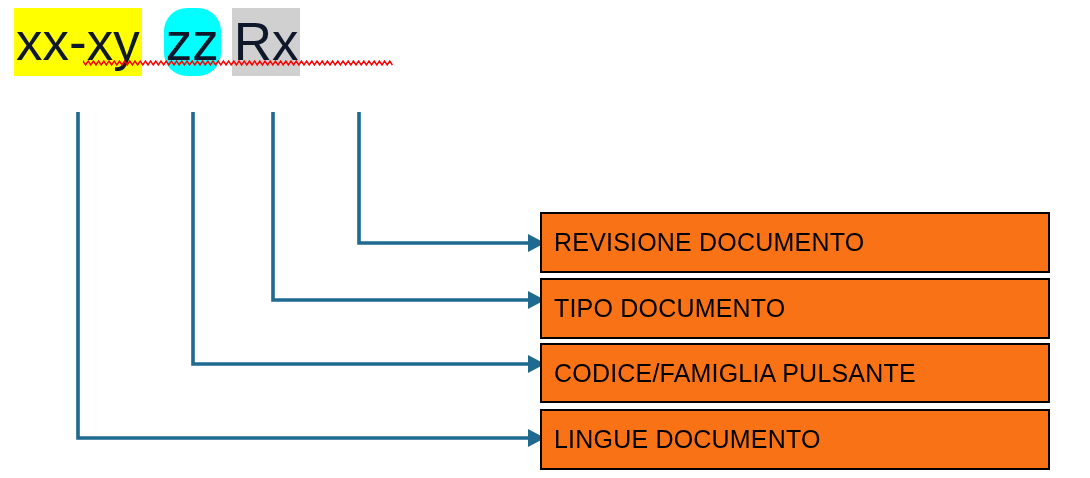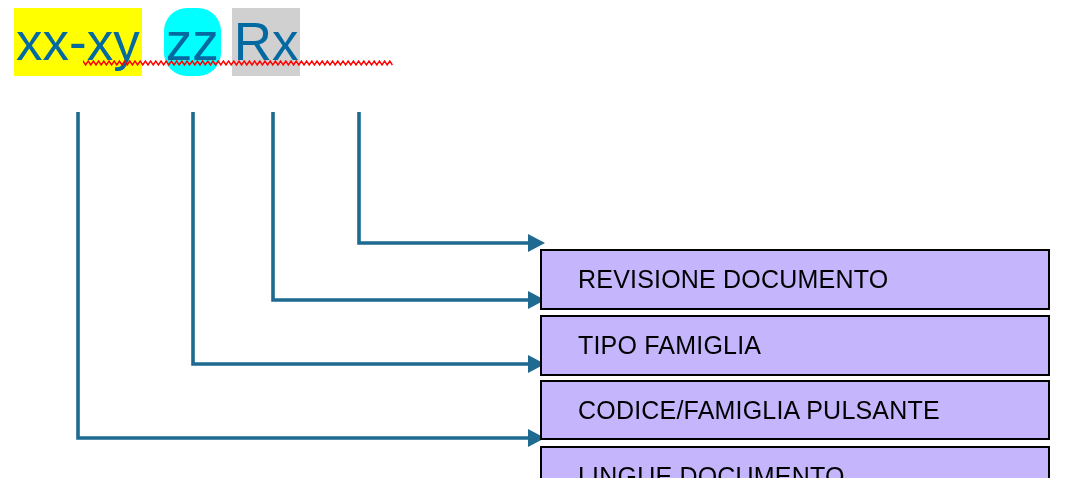--- a/index.html
+++ b/index.html
@@ -22,21 +22,21 @@
   #code-line {
     position: absolute;
     left: 14px;
     top: 8px;
     height: 70px;
     display: flex;
     align-items: flex-start;
     white-space: pre;
     font-size: 53px;
     line-height: 68px;
-    color: #0369a1;
+    color: #0f172a;
     letter-spacing: 0px;
   }
   #code-line .seg {
     display: inline-block;
     padding: 0 2px;
   }
   #code-line .gap {
     display: inline-block;
     width: 11px;
   }
@@ -49,28 +49,27 @@
     width: 311px;
     height: 6px;
     pointer-events: none;
   }
 
   
   .label-box {
     position: absolute;
     box-sizing: border-box;
     border: 2.5px solid #000000;
-    background: #c4b5fd;
+    background: #f97316;
     display: flex;
     align-items: center;
-    padding-left: 36px;
+    padding-left: 12px;
     font-size: 25px;
     letter-spacing: 0.2px;
     color: #000000;
-    margin-top: 37px;
   }
 
   
   .conn {
     position: absolute;
     pointer-events: none;
   }
 </style>
 </head>
 <body>
@@ -103,21 +102,21 @@
 
     <path class="cline" d="M78,112 L78,438 L529,438" fill="none" stroke-width="3.6" stroke="#1e6a91"></path>
     <polygon class="chead" points="528,429 545,438 528,447" fill="#1e6a91"></polygon>
   </svg>
 
   <div class="label-box" style="left: 540px; top: 212px; width: 510px; height: 61px; border-color: rgb(0, 0, 0);">
     <span>REVISIONE DOCUMENTO</span>
   </div>
 
   <div class="label-box" style="left: 540px; top: 278px; width: 510px; height: 61px; border-color: rgb(0, 0, 0);">
-    <span>TIPO FAMIGLIA</span>
+    <span>TIPO DOCUMENTO</span>
   </div>
 
   <div class="label-box" style="left: 540px; top: 343px; width: 510px; height: 60px; border-color: rgb(0, 0, 0);">
     <span>CODICE/FAMIGLIA PULSANTE</span>
   </div>
 
   <div class="label-box" style="left: 540px; top: 409px; width: 510px; height: 61px; border-color: rgb(0, 0, 0);">
     <span>LINGUE DOCUMENTO</span>
   </div>
 

